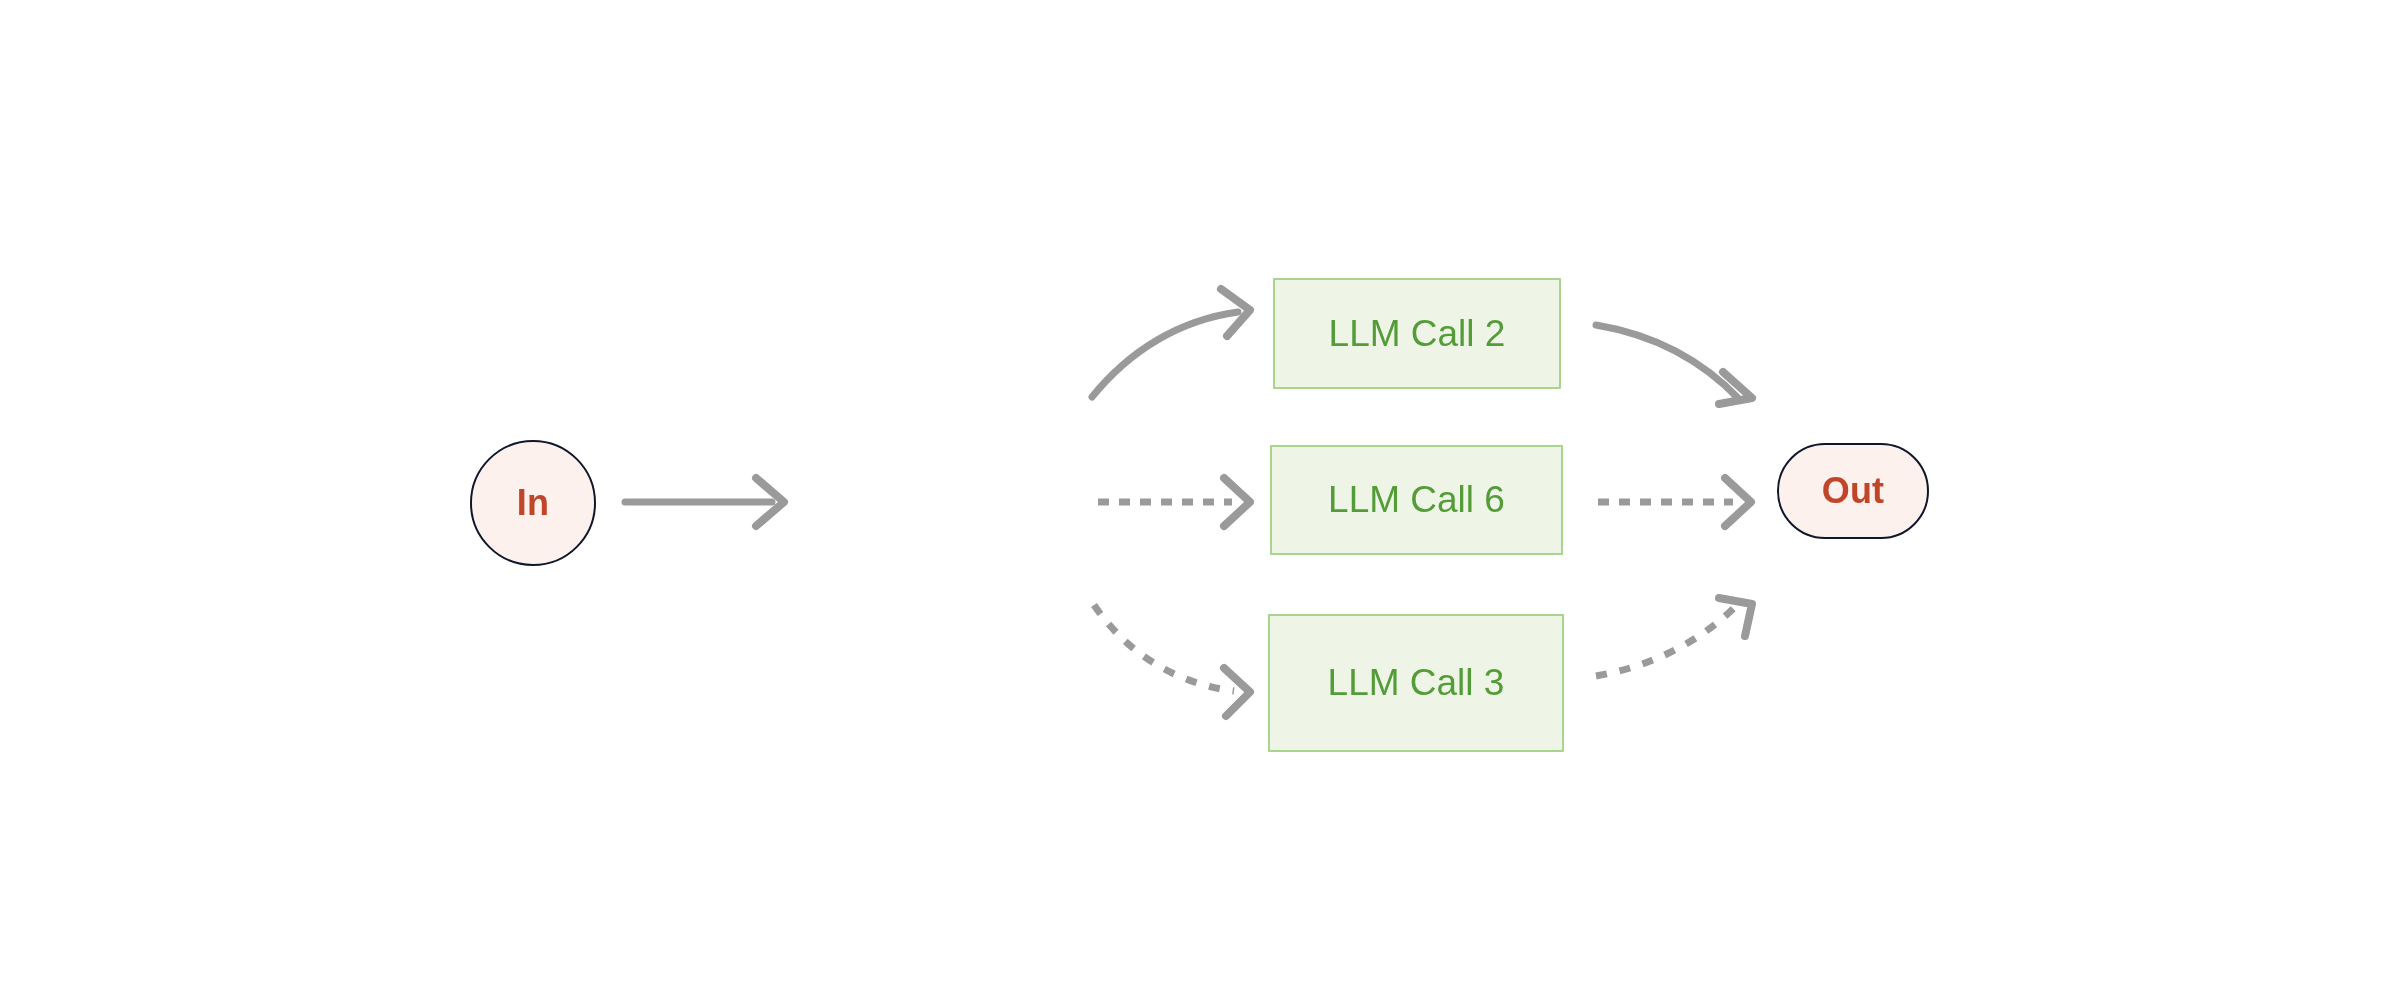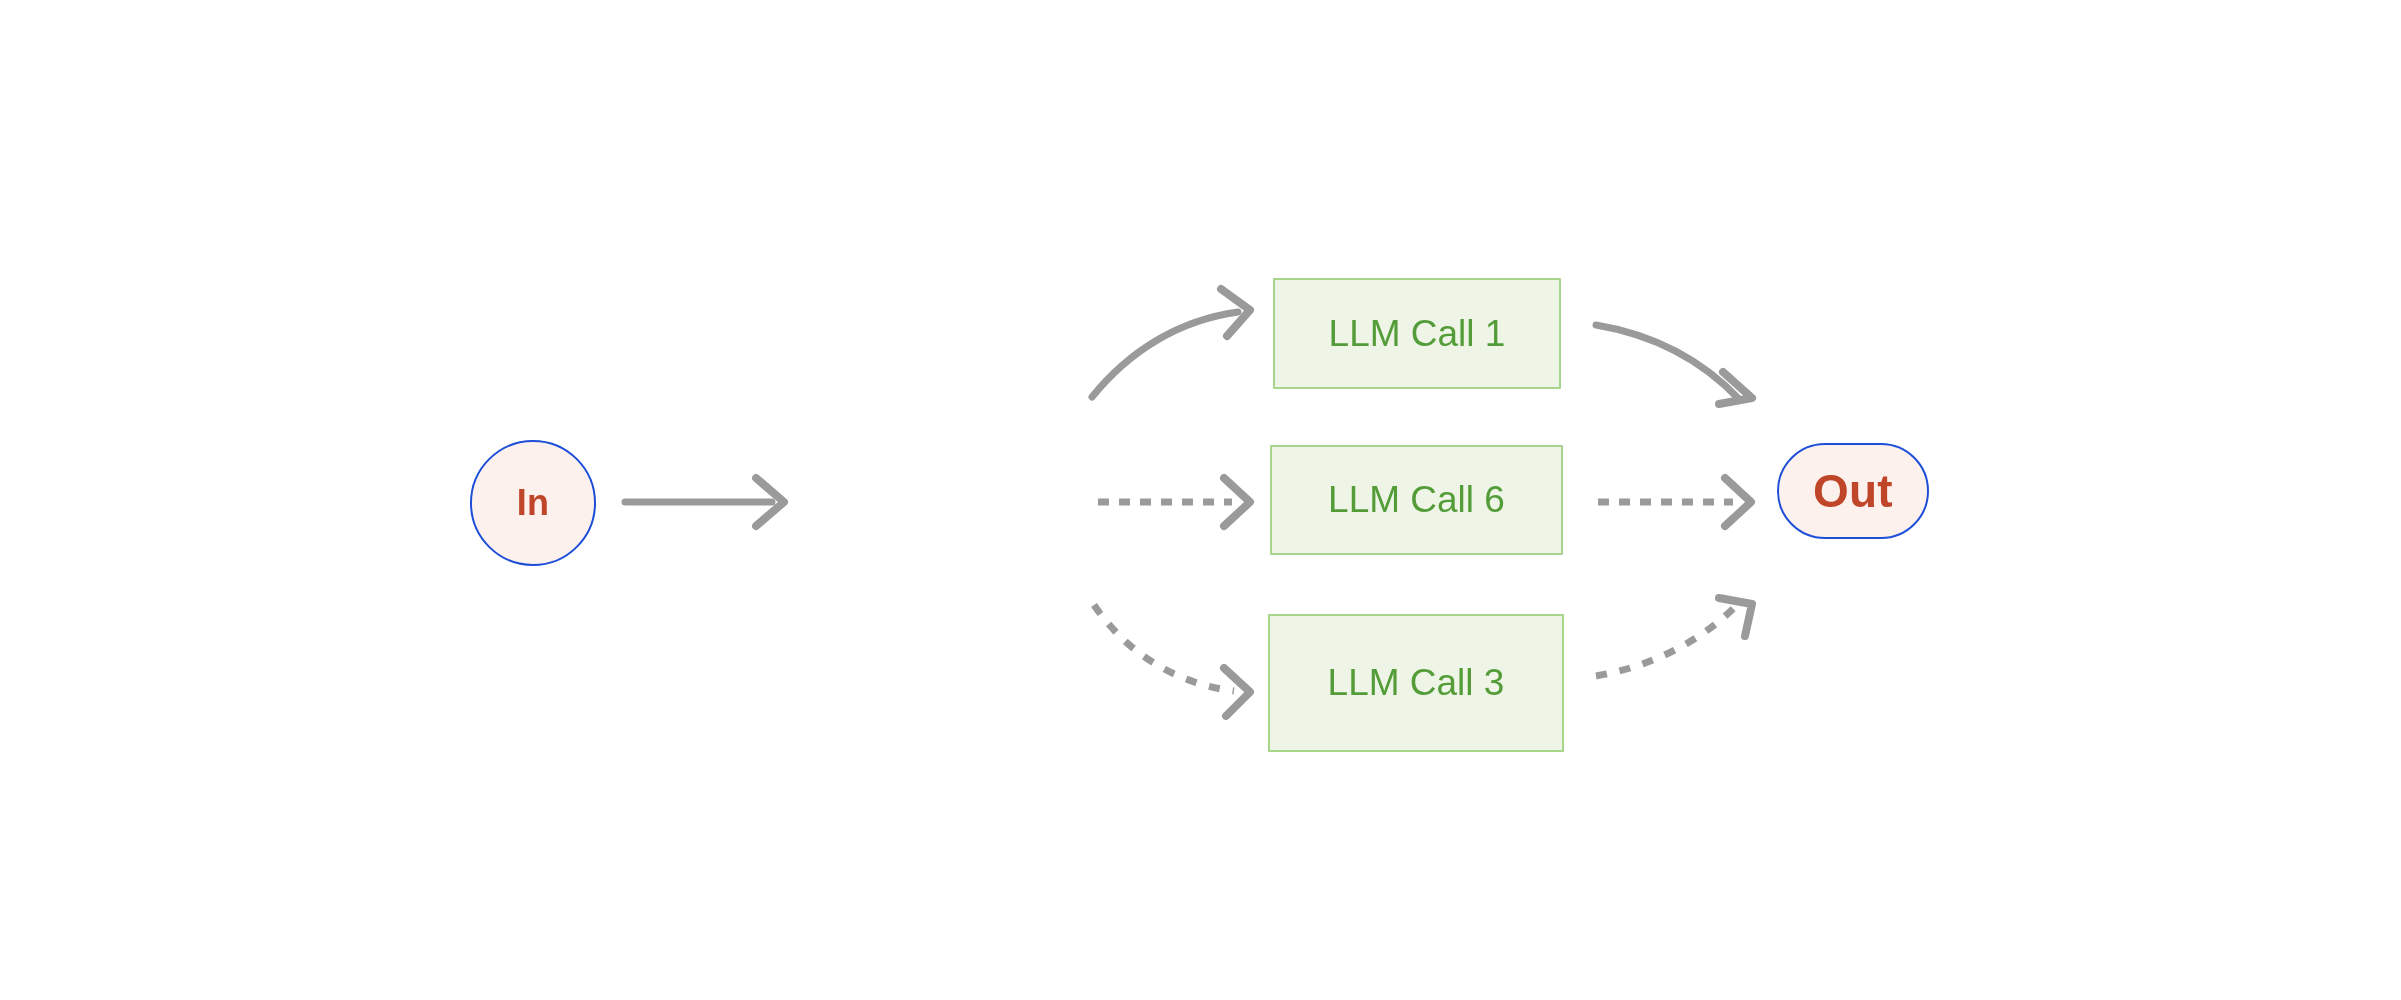--- a/index.html
+++ b/index.html
@@ -32,42 +32,42 @@
     position: absolute;
     display: flex;
     align-items: center;
     justify-content: center;
     text-align: center;
     box-sizing: border-box;
   }
 
   .node-terminal {
     background: #fdf1ed;
-    border: 2px solid #1d4ed8;
+    border: 2px solid #0f172a;
     color: #c0462a;
     font-weight: 700;
     letter-spacing: 0.2px;
   }
 
   .node-in {
     left: 470px;
     top: 440px;
     width: 126px;
     height: 126px;
     border-radius: 50%;
     font-size: 36px;
   }
 
   .node-out {
     left: 1777px;
     top: 443px;
     width: 152px;
     height: 96px;
     border-radius: 48px;
-    font-size: 46px;
+    font-size: 36px;
   }
 
   .node-process {
     background: #eef5e7;
     border: 2px solid #a9d48b;
     color: #539c38;
     font-weight: 500;
     font-size: 37px;
     line-height: 1.18;
     border-radius: 1px;
@@ -148,21 +148,21 @@
       <path d="M 1719 598 L 1752 604 L 1745 636" fill="none" stroke="#9a9a9a" stroke-width="8" stroke-linecap="round" stroke-linejoin="round"></path>
     </g>
   </svg>
 
   <div class="node node-terminal node-in">
     <span class="node-label">In</span>
   </div>
 
 
   <div class="node node-process node-call1">
-    <span class="node-label">LLM Call 1</span>
+    <span class="node-label">LLM Call 2</span>
   </div>
 
   <div class="node node-process node-call2">
     <span class="node-label">LLM Call 6</span>
   </div>
 
   <div class="node node-process node-call3">
     <span class="node-label">LLM Call 3</span>
   </div>
 

